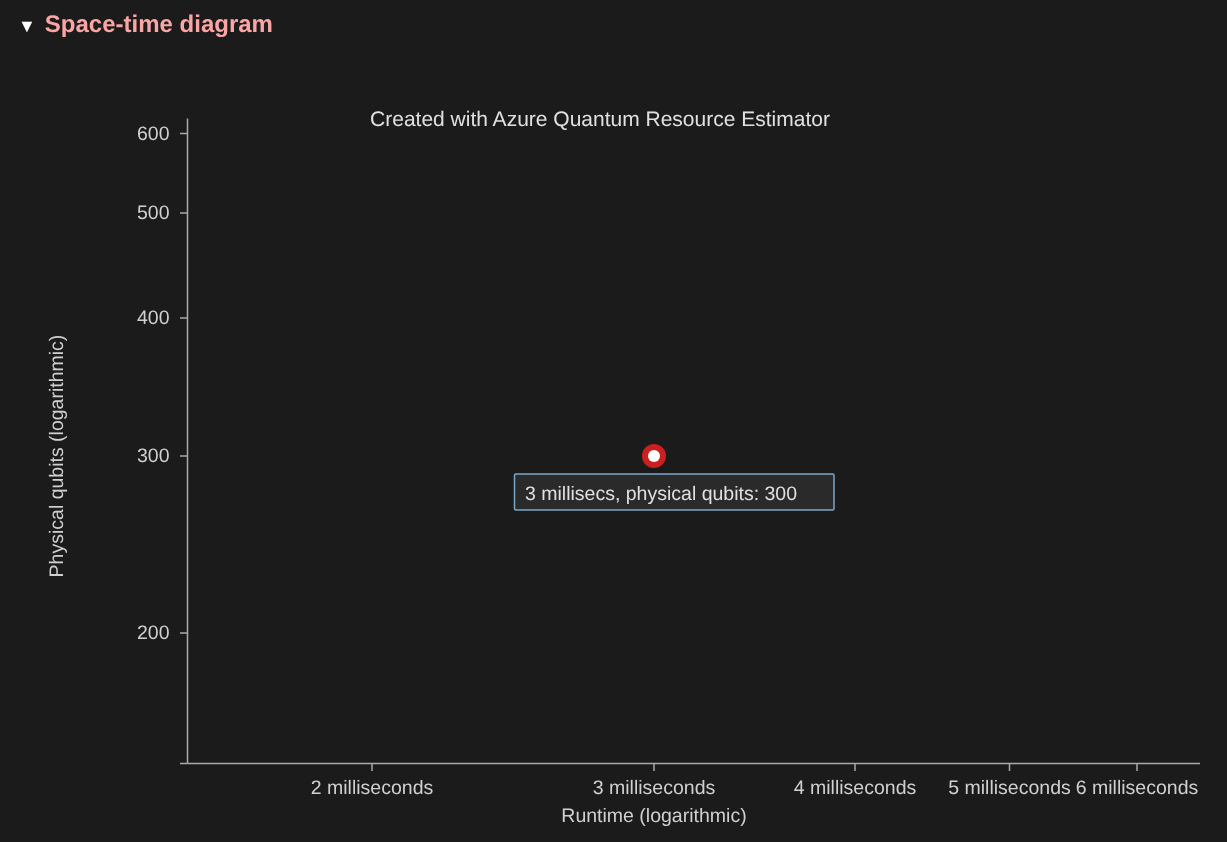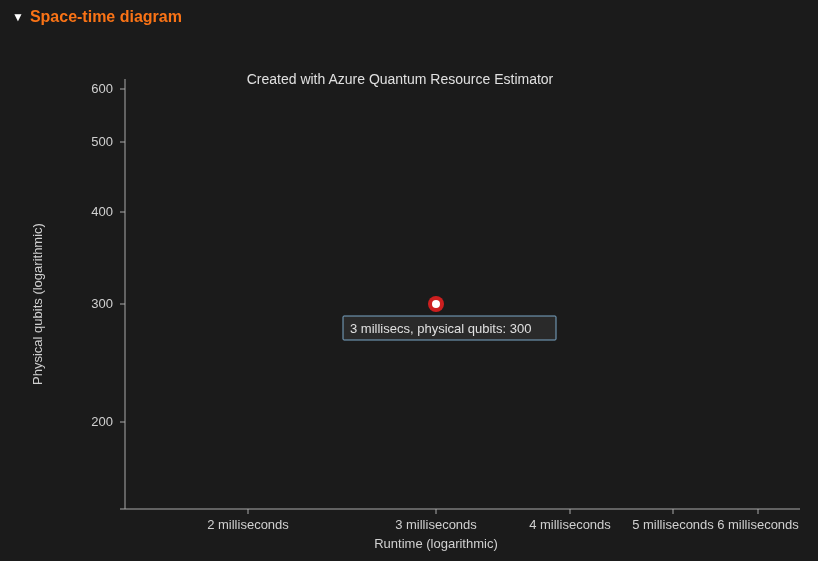--- a/index.html
+++ b/index.html
@@ -17,21 +17,21 @@
       padding: 8px 12px;
       gap: 6px;
     }
     .caret {
       font-size: 12px;
       color: #ffffff;
     }
     .title {
       font-size: 16px;
       font-weight: 600;
-      color: #f97316;
+      color: #fca5a5;
     }
     .chart-wrap {
       position: relative;
       width: 100%;
       height: 520px;
     }
     svg { display: block; }
     .axis-line { stroke: #aaaaaa; stroke-width: 1; }
     .tick-line { stroke: #aaaaaa; stroke-width: 1; }
     .tick-label { fill: #d0d0d0; font-size: 13px; }

